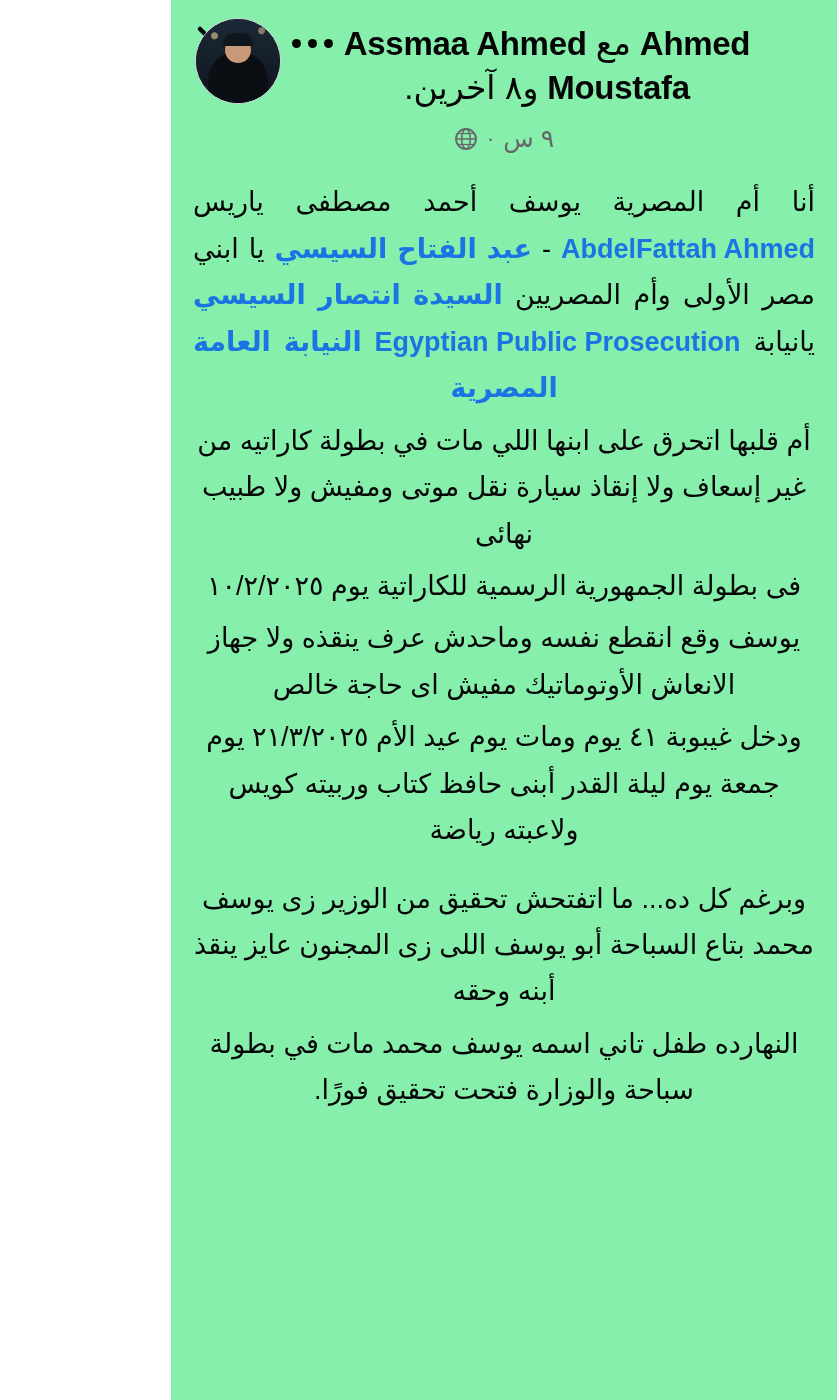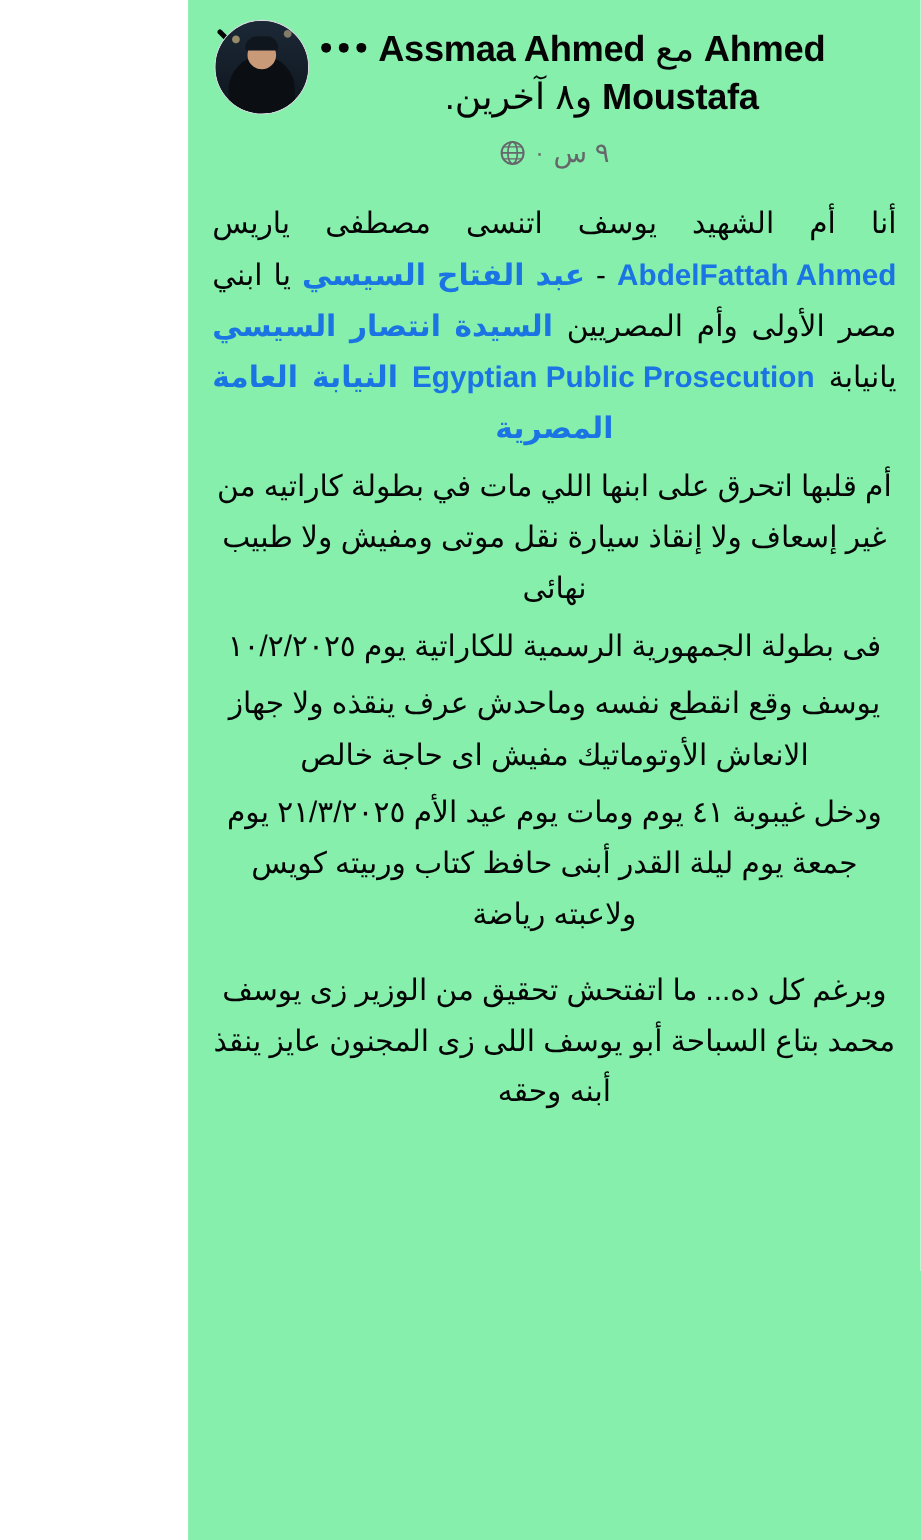--- a/index.html
+++ b/index.html
@@ -215,25 +215,26 @@
         <line x1="2" y1="12" x2="22" y2="12" stroke="#65676b" stroke-width="1.5"></line>
         <line x1="4" y1="6.5" x2="20" y2="6.5" stroke="#65676b" stroke-width="1.2"></line>
         <line x1="4" y1="17.5" x2="20" y2="17.5" stroke="#65676b" stroke-width="1.2"></line>
       </svg>
     </span>
   </div>
 
   <div class="post">
 
     <p class="para lead">
-      <span>أنا أم الشهيد  يوسف اتنسى مصطفى ياريس </span><span class="mention ltr">AbdelFattah Ahmed</span><span> - </span><span class="mention">عبد الفتاح السيسي</span><span> يا ابني مصر الأولى وأم المصريين </span><span class="mention">السيدة انتصار السيسي</span><span> يانيابة </span><span class="mention ltr">Egyptian Public Prosecution</span>
+      <span>أنا أم المصرية  يوسف أحمد مصطفى ياريس </span><span class="mention ltr">AbdelFattah Ahmed</span><span> - </span><span class="mention">عبد الفتاح السيسي</span><span> يا ابني مصر الأولى وأم المصريين </span><span class="mention">السيدة انتصار السيسي</span><span> يانيابة </span><span class="mention ltr">Egyptian Public Prosecution</span>
       <span class="mention">النيابة العامة المصرية</span>
     </p>
 
     <p class="para">أم قلبها اتحرق على ابنها اللي مات في بطولة كاراتيه من غير إسعاف ولا إنقاذ سيارة نقل موتى ومفيش ولا طبيب نهائى</p>
     <p class="para">فى بطولة الجمهورية الرسمية للكاراتية يوم ١٠/٢/٢٠٢٥</p>
     <p class="para">يوسف وقع انقطع نفسه وماحدش عرف ينقذه ولا جهاز الانعاش الأوتوماتيك مفيش اى حاجة خالص</p>
     <p class="para">ودخل غيبوبة ٤١ يوم ومات يوم عيد الأم ٢١/٣/٢٠٢٥ يوم جمعة يوم ليلة القدر أبنى حافظ كتاب وربيته كويس ولاعبته رياضة</p>
     <div class="gap"></div>
     <p class="para">وبرغم كل ده... ما اتفتحش تحقيق من الوزير زى يوسف محمد بتاع السباحة أبو يوسف اللى زى المجنون عايز ينقذ أبنه وحقه</p>
+    <p class="para">النهارده طفل تاني اسمه يوسف محمد مات في بطولة سباحة والوزارة فتحت تحقيق فورًا.</p>
 
   </div>
 </div>
 
 </body></html>

